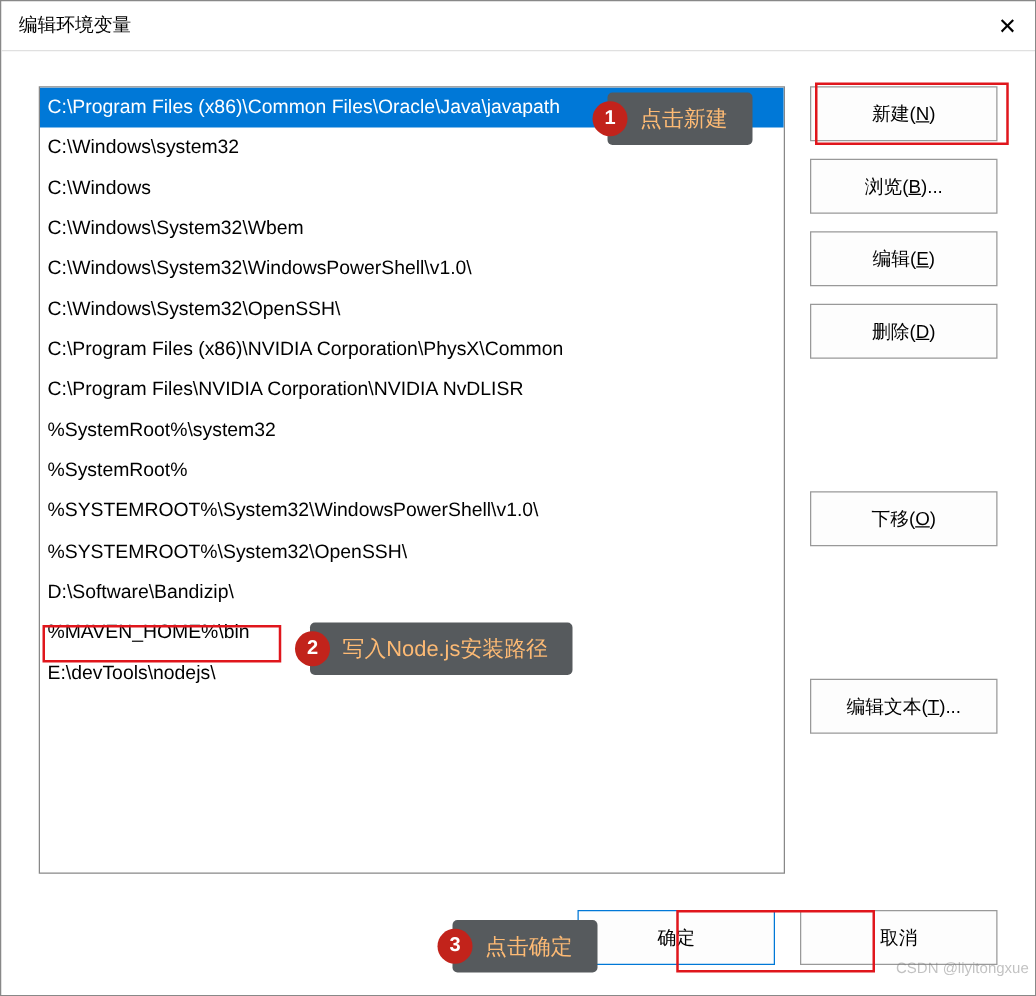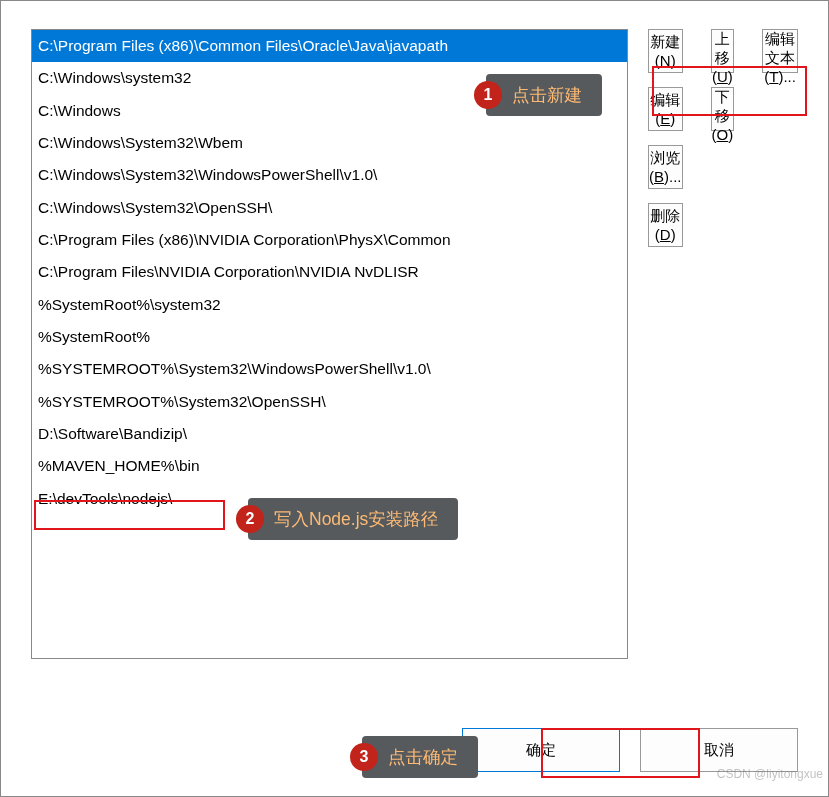--- a/index.html
+++ b/index.html
@@ -67,21 +67,21 @@
       line-height: 1.7;
       position: relative;
     }
     .list-item.selected {
       background: #0078d7;
       color: #fff;
     }
     .btn-col {
       width: 150px;
       display: flex;
-      flex-direction: row;
+      flex-direction: column;
       gap: 14px;
     }
     .btn-group {
       display: flex;
       flex-direction: column;
       gap: 14px;
     }
     .win-btn {
       height: 44px;
       border: 1px solid #999;
@@ -153,20 +153,24 @@
       font-size: 12px;
       color: rgba(120, 120, 120, 0.45);
     }
     .spacer-sm { height: 78px; }
     .spacer-lg { height: 78px; }
   </style>
 </head>
 <body>
 
 <div class="window">
+  <div class="titlebar">
+    <span class="title-text">编辑环境变量</span>
+    <span class="close-btn">✕</span>
+  </div>
 
   <div class="content">
     <div class="listbox" id="listbox">
         <div class="list-item selected">C:\Program Files (x86)\Common Files\Oracle\Java\javapath</div>
         <div class="list-item">C:\Windows\system32</div>
         <div class="list-item">C:\Windows</div>
         <div class="list-item">C:\Windows\System32\Wbem</div>
         <div class="list-item">C:\Windows\System32\WindowsPowerShell\v1.0\</div>
         <div class="list-item">C:\Windows\System32\OpenSSH\</div>
         <div class="list-item">C:\Program Files (x86)\NVIDIA Corporation\PhysX\Common</div>
@@ -176,27 +180,26 @@
         <div class="list-item">%SYSTEMROOT%\System32\WindowsPowerShell\v1.0\</div>
         <div class="list-item">%SYSTEMROOT%\System32\OpenSSH\</div>
         <div class="list-item">D:\Software\Bandizip\</div>
         <div class="list-item">%MAVEN_HOME%\bin</div>
         <div class="list-item">E:\devTools\nodejs\</div>
       </div>
 
     <div class="btn-col">
       <div class="btn-group">
         <button class="win-btn"><span>新建(</span><u>N</u><span>)</span></button>
+        <button class="win-btn"><span>浏览(</span><u>B</u><span>)...</span></button>
         <button class="win-btn"><span>编辑(</span><u>E</u><span>)</span></button>
-        <button class="win-btn"><span>浏览(</span><u>B</u><span>)...</span></button>
         <button class="win-btn"><span>删除(</span><u>D</u><span>)</span></button>
       </div>
       <div class="spacer-sm"></div>
       <div class="btn-group">
-        <button class="win-btn"><span>上移(</span><u>U</u><span>)</span></button>
         <button class="win-btn"><span>下移(</span><u>O</u><span>)</span></button>
       </div>
       <div class="spacer-lg"></div>
       <div class="btn-group">
         <button class="win-btn"><span>编辑文本(</span><u>T</u><span>)...</span></button>
       </div>
     </div>
   </div>
 
   <div class="footer">

